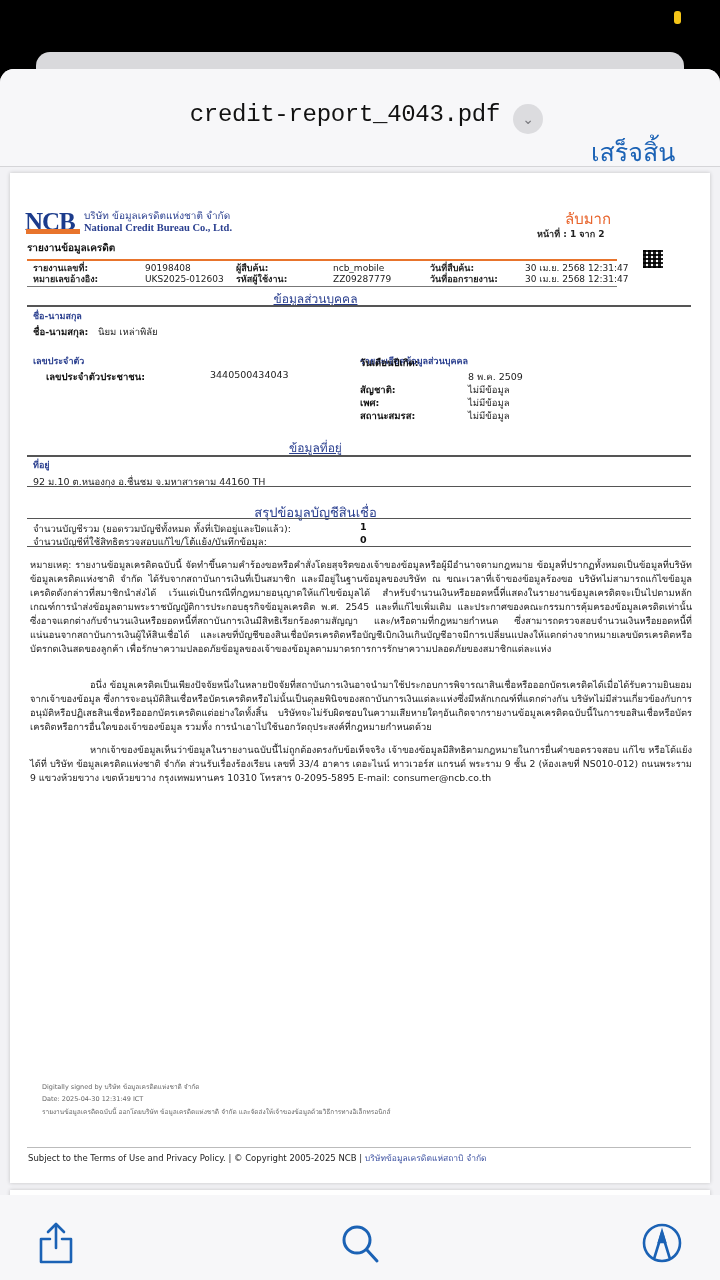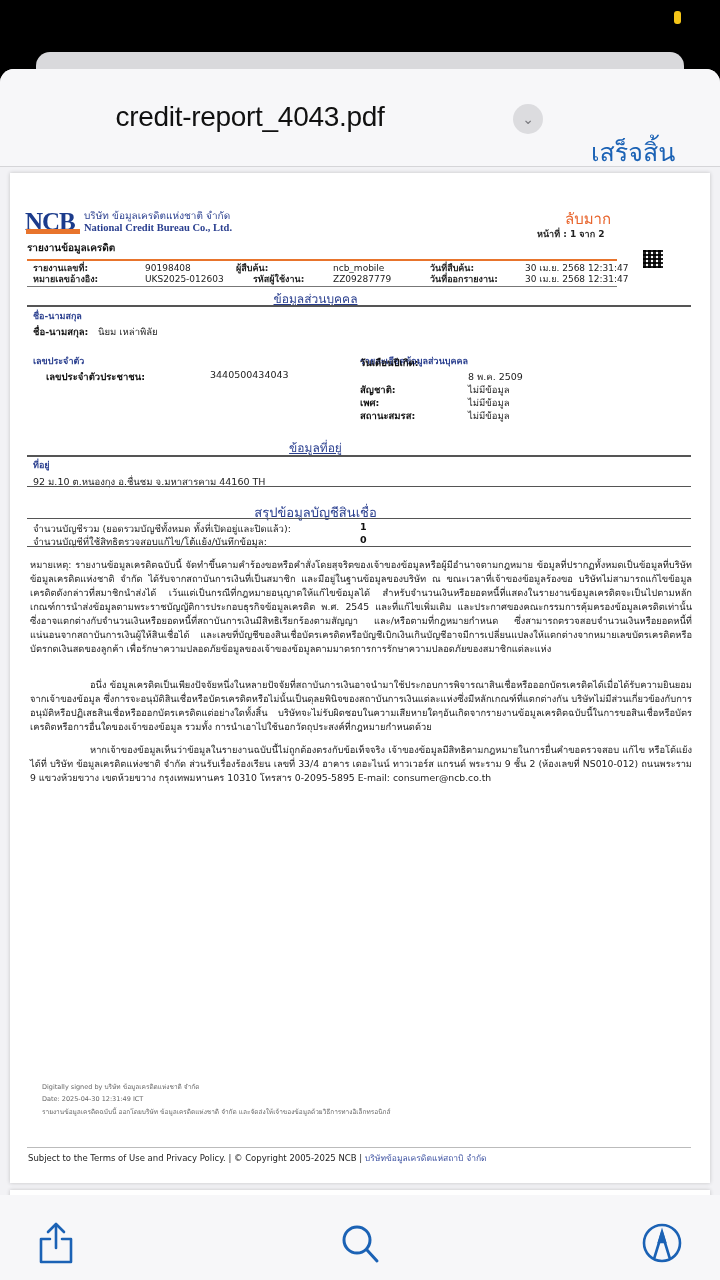--- a/index.html
+++ b/index.html
@@ -2,21 +2,21 @@
 <html><head>
 <meta charset="utf-8">
 <style>
   * { box-sizing: border-box; margin: 0; padding: 0; }
   html, body { width: 720px; height: 1280px; overflow: hidden; background: #000; font-family: "DejaVu Sans", sans-serif; }
   .status-bar { position: absolute; left: 0; top: 0; width: 720px; height: 60px; background: #000; }
   .status-dot { position: absolute; left: 674px; top: 11px; width: 7px; height: 13px; background: #f5c518; border-radius: 3px; }
   .back-card { position: absolute; left: 36px; top: 52px; width: 648px; height: 40px; background: #d9d9dc; border-radius: 14px 14px 0 0; }
   .sheet { position: absolute; left: 0; top: 69px; width: 720px; height: 1211px; background: #f2f2f5; border-radius: 14px 14px 0 0; }
   .nav-bar { position: absolute; left: 0; top: 69px; width: 720px; height: 98px; background: #f7f7f9; border-radius: 14px 14px 0 0; border-bottom: 1px solid #d5d5d8; }
-  .doc-title { position: absolute; left: 0; width: 500px; top: 101px; text-align: center; font-family: Liberation Sans, sans-serif; font-size: 28px; color: #111; letter-spacing: -0.3px; }
+  .doc-title { position: absolute; left: 0; width: 500px; top: 101px; text-align: right; font-family: Liberation Mono, monospace; font-size: 24px; color: #111; letter-spacing: -0.3px; }
   .title-chevron { position: absolute; left: 513px; top: 104px; width: 30px; height: 30px; border-radius: 50%; background: #dcdcdf; color: #7a7a7f; font-size: 14px; text-align: center; line-height: 30px; cursor: pointer; }
   .done-btn { position: absolute; left: 591px; top: 100px; font-family: "DejaVu Sans", sans-serif; font-size: 25px; color: #1b62b5; cursor: pointer; margin-top: 32px; }
 
   .page { position: absolute; left: 10px; top: 173px; width: 700px; height: 1010px; background: #fff; box-shadow: 0 0 4px rgba(0,0,0,0.2); }
   .page2 { position: absolute; left: 10px; top: 1190px; width: 700px; height: 30px; background: #fff; box-shadow: 0 0 4px rgba(0,0,0,0.2); }
 
   .ncb-logo { position: absolute; left: 25px; top: 208px; font-family: "Liberation Serif", serif; font-weight: bold; font-size: 25px; color: #1c3c8c; letter-spacing: -1px; }
   .ncb-sub { position: absolute; left: 26px; top: 229px; width: 54px; height: 5px; background: #e8742c; }
   .company-th { position: absolute; left: 84px; top: 208px; font-size: 10px; color: #2a3f8f; }
   .company-en { position: absolute; left: 84px; top: 222px; font-family: "Liberation Serif", serif; font-weight: bold; font-size: 10.5px; color: #2a3f8f; }
@@ -76,21 +76,21 @@
 <div class="report-title">รายงานข้อมูลเครดิต</div>
 <div class="orange-line"></div>
 <div class="qr"></div>
 
 <div class="meta b" style="left:33px;top:263px">รายงานเลขที่:</div>
 <div class="meta" style="left:145px;top:263px">90198408</div>
 <div class="meta b" style="left:33px;top:274px">หมายเลขอ้างอิง:</div>
 <div class="meta" style="left:145px;top:274px">UKS2025-012603</div>
 <div class="meta b" style="left:236px;top:263px">ผู้สืบค้น:</div>
 <div class="meta" style="left:333px;top:263px">ncb_mobile</div>
-<div class="meta b" style="left:253px;top:274px">รหัสผู้ใช้งาน:</div>
+<div class="meta b" style="left:236px;top:274px">รหัสผู้ใช้งาน:</div>
 <div class="meta" style="left:333px;top:274px">ZZ09287779</div>
 <div class="meta b" style="left:430px;top:263px">วันที่สืบค้น:</div>
 <div class="meta" style="left:525px;top:263px">30 เม.ย. 2568 12:31:47</div>
 <div class="meta b" style="left:430px;top:274px">วันที่ออกรายงาน:</div>
 <div class="meta" style="left:525px;top:274px">30 เม.ย. 2568 12:31:47</div>
 <div class="meta-line"></div>
 
 <div class="sec-title" style="top:289px">ข้อมูลส่วนบุคคล</div>
 <div class="sec-rule" style="top:305px"></div>
 <div class="sub-head" style="left:33px;top:309px">ชื่อ-นามสกุล</div>

